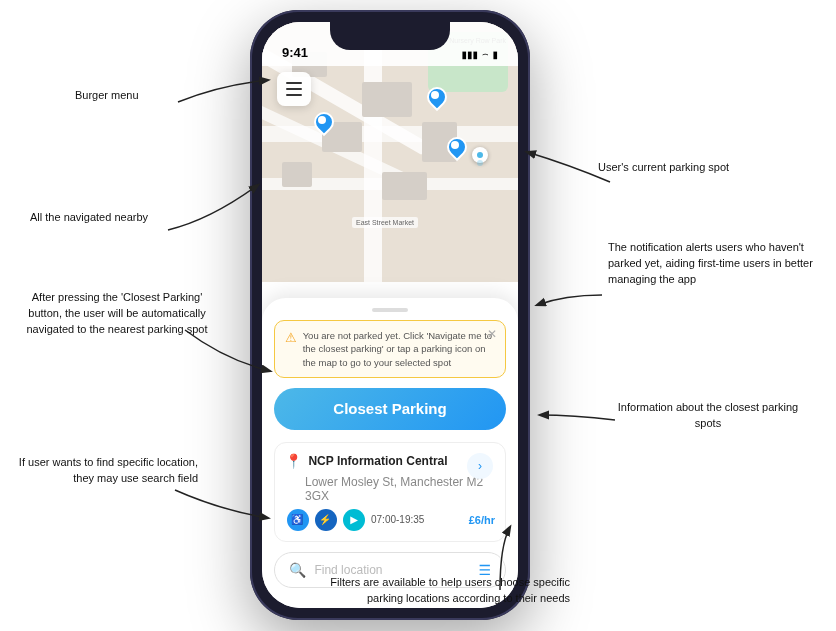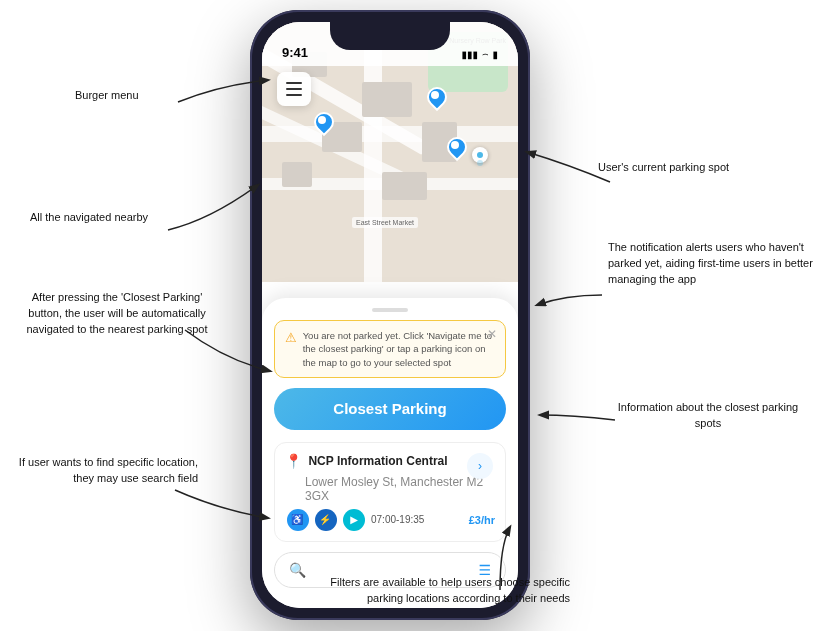--- a/index.html
+++ b/index.html
@@ -397,27 +397,28 @@
         <div class="parking-name-row">
           <span class="parking-loc-icon">📍</span>
           <span class="parking-name">NCP Information Central</span>
         </div>
         <div class="parking-address">Lower Mosley St, Manchester M2 3GX</div>
         <div class="parking-amenities">
           <div class="amenity-icon amenity-blue">♿</div>
           <div class="amenity-icon amenity-darkblue">⚡</div>
           <div class="amenity-icon amenity-cyan">▶</div>
           <span class="parking-hours">07:00-19:35</span>
-          <span class="parking-price">£3/hr</span>
+          <span class="parking-price">£6/hr</span>
         </div>
         <div class="parking-right-btn">›</div>
       </div>
 
       <div class="search-bar">
         <span class="search-icon-el">🔍</span>
+        <span class="search-placeholder">Find location</span>
         <span class="filter-icon">☰</span>
       </div>
     </div>
 
   </div>
 </div>
 
 <svg class="arrows-layer">
 
   <path d="M 178 102 Q 220 85 268 80" stroke="#222" stroke-width="1.5" fill="none" marker-end="url(#arrow)"></path>

